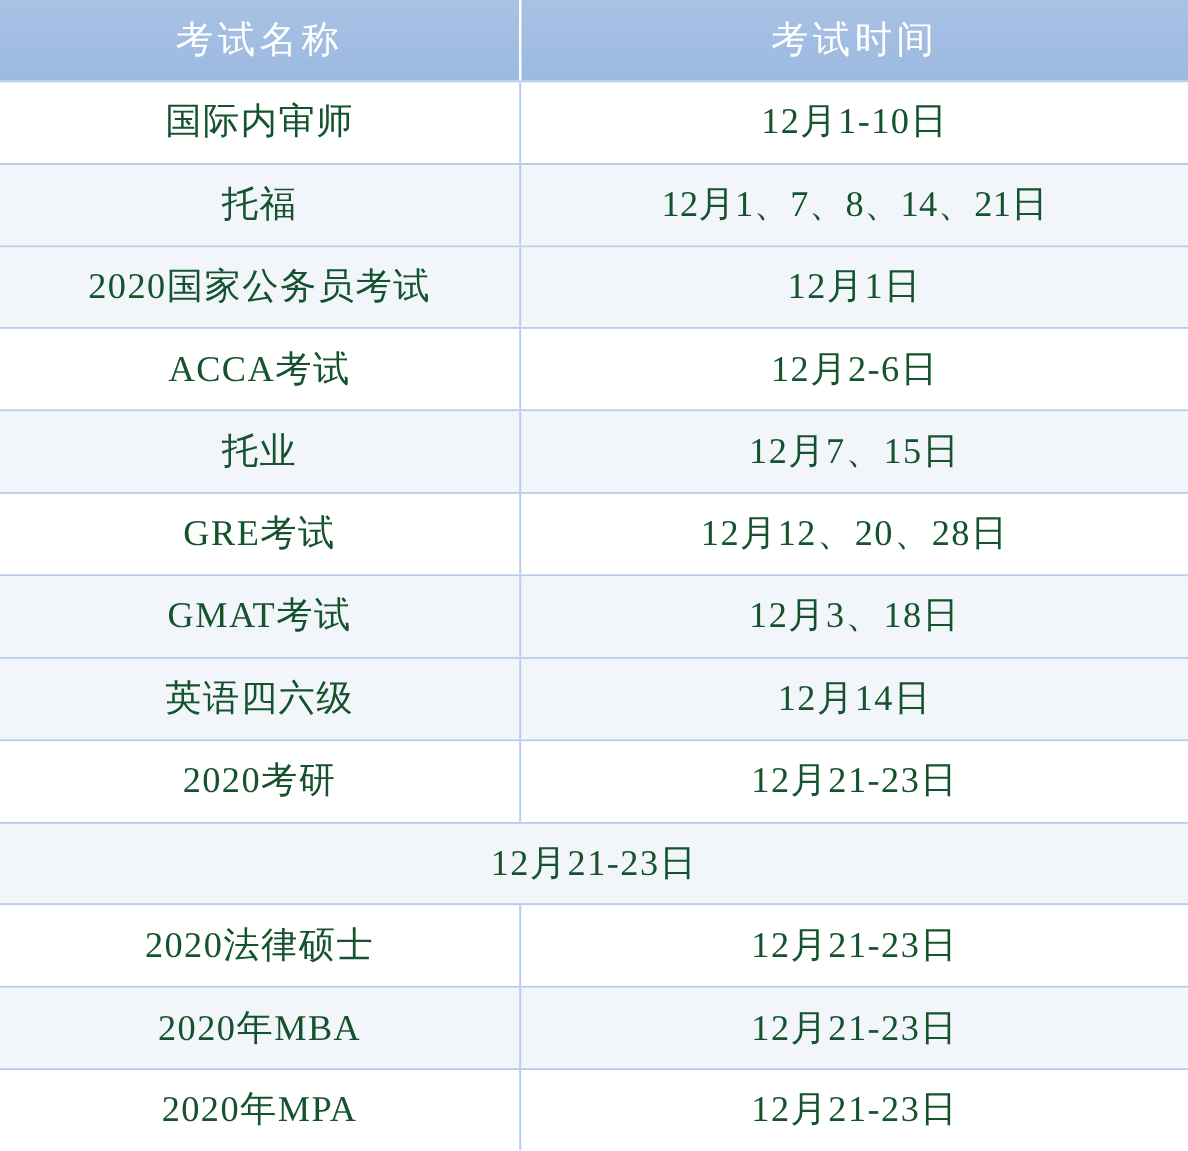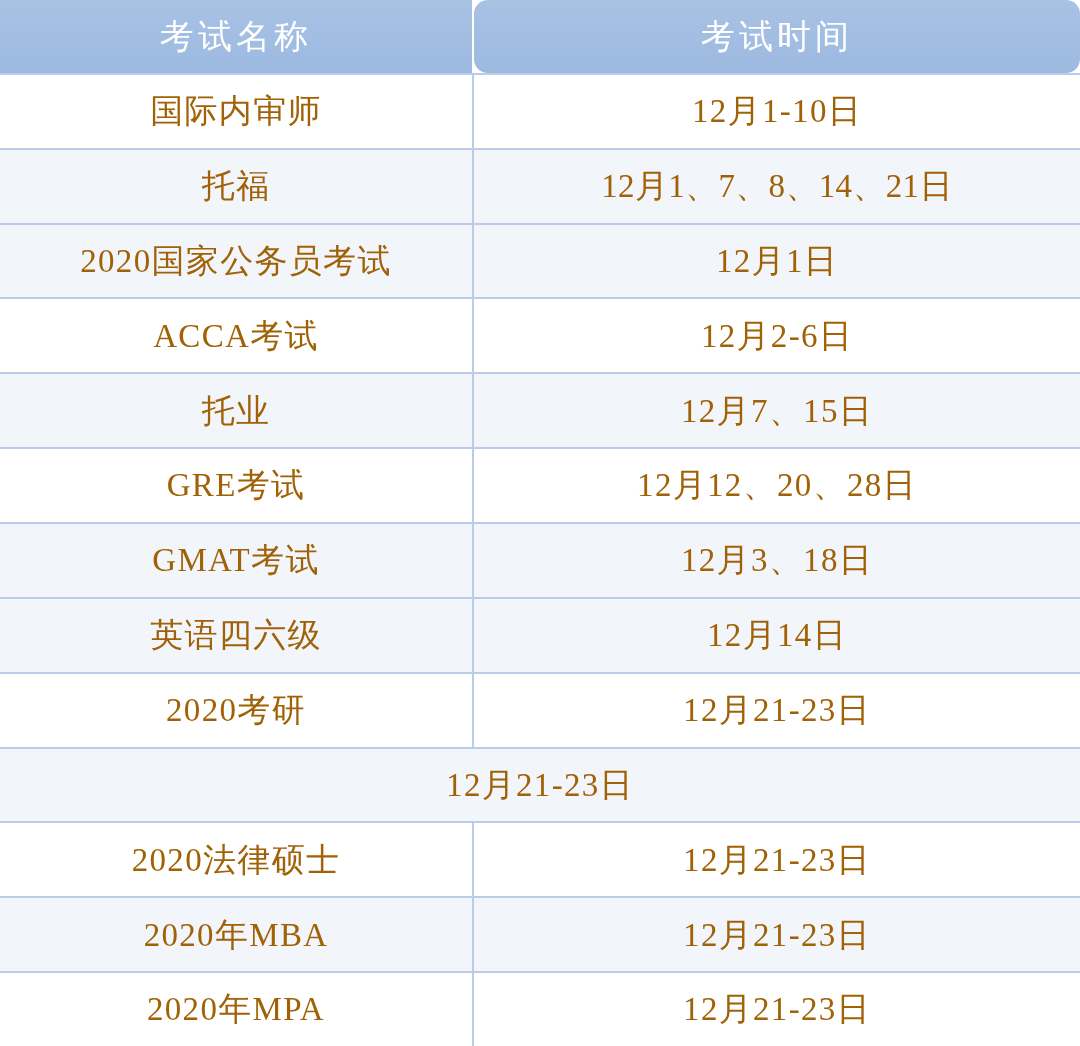--- a/index.html
+++ b/index.html
@@ -30,21 +30,21 @@
   .row:last-child {
     border-bottom: none;
   }
   .cell {
     display: flex;
     align-items: center;
     justify-content: center;
     box-sizing: border-box;
     text-align: center;
     letter-spacing: 0.04em;
-    color: #a16207;
+    color: #14532d;
     font-size: 33px;
     line-height: 1.1;
     padding: 0 6px;
     overflow: hidden;
   }
   .cell-name {
     width: 474px;
     flex: 0 0 474px;
     border-right: 2px solid #b9cde8;
   }
@@ -57,21 +57,20 @@
     font-size: 34px;
     font-weight: normal;
     letter-spacing: 0.12em;
   }
   .row-header .cell-name {
     background: linear-gradient(180deg, #a8c2e4 0%, #9cb9e0 100%);
     border-right: 2px solid #ffffff;
   }
   .row-header .cell-time {
     background: linear-gradient(180deg, #a8c2e4 0%, #9cb9e0 100%);
-    border-radius: 14px;
   }
   .row-header {
     border-bottom: 2px solid #b9cde8;
   }
   
   .row-odd .cell {
     background: #ffffff;
   }
   .row-even .cell {
     background: #f2f6fb;

